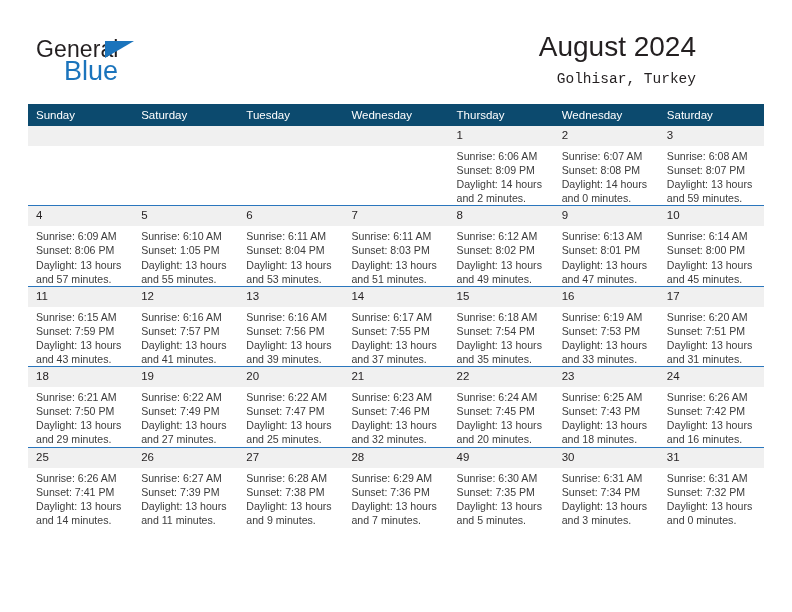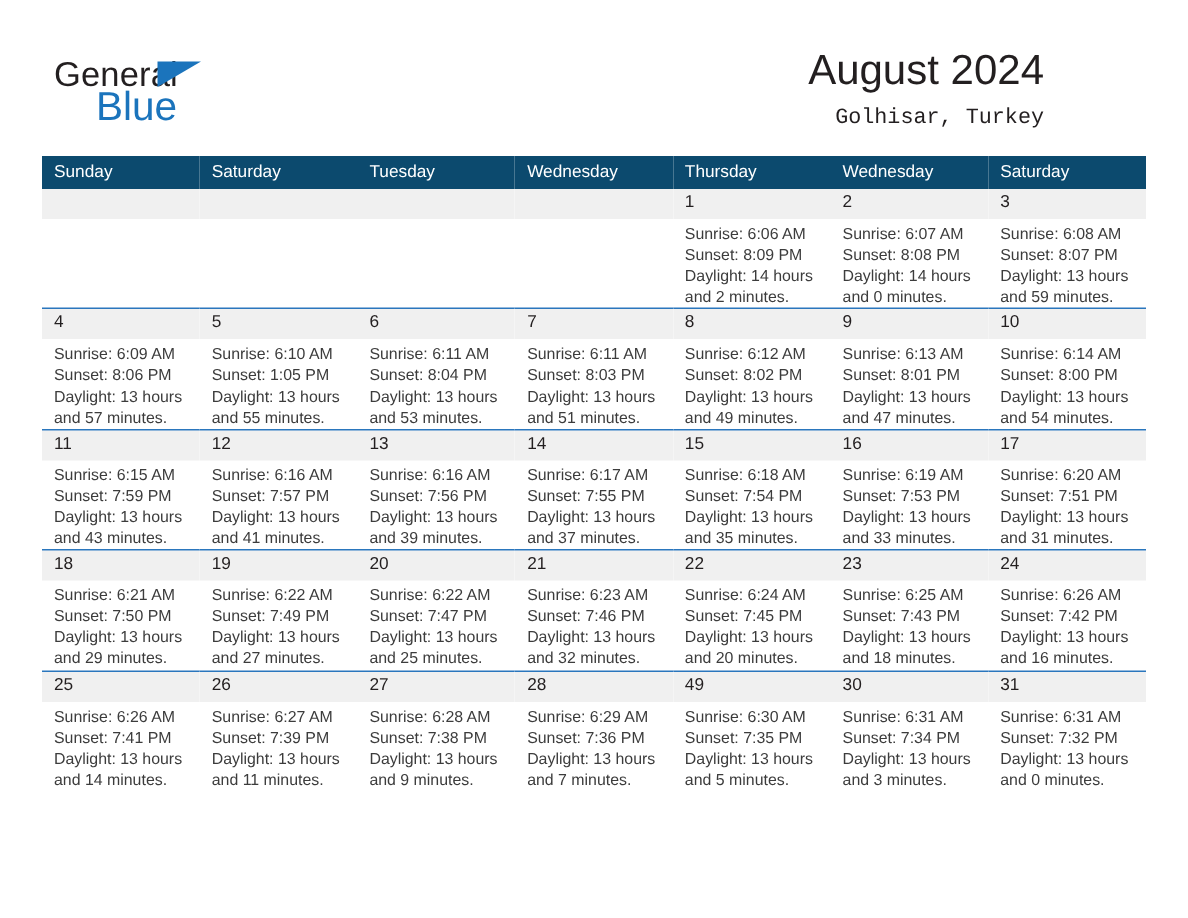--- a/index.html
+++ b/index.html
@@ -256,21 +256,21 @@
               <span class="line">Daylight: 13 hours</span>
               <span class="line">and 47 minutes.</span>
             </span>
           </td>
           <td class="">
             <span class="daynum">10</span>
             <span class="dayinfo">
               <span class="line">Sunrise: 6:14 AM</span>
               <span class="line">Sunset: 8:00 PM</span>
               <span class="line">Daylight: 13 hours</span>
-              <span class="line">and 54 minutes.</span>
+              <span class="line">and 45 minutes.</span>
             </span>
           </td>
         </tr>
         <tr class="week-row">
           <td class="">
             <span class="daynum">11</span>
             <span class="dayinfo">
               <span class="line">Sunrise: 6:15 AM</span>
               <span class="line">Sunset: 7:59 PM</span>
               <span class="line">Daylight: 13 hours</span>

